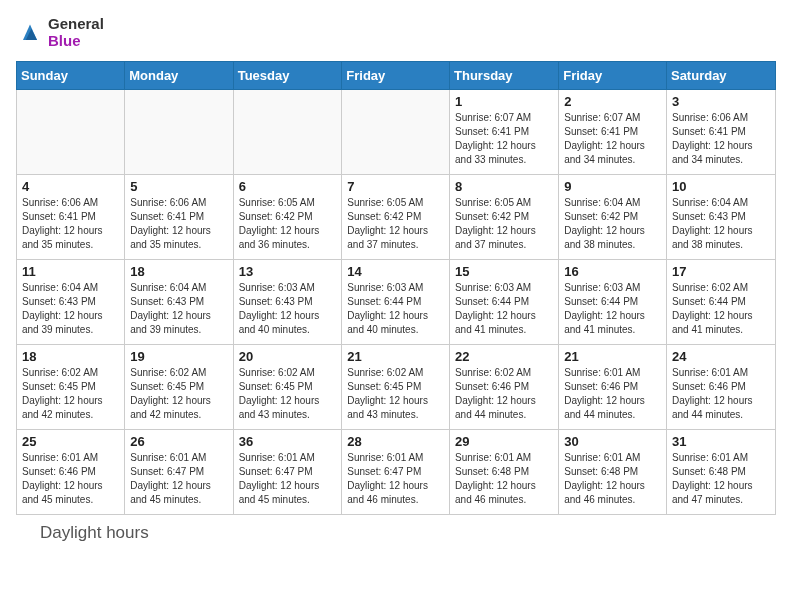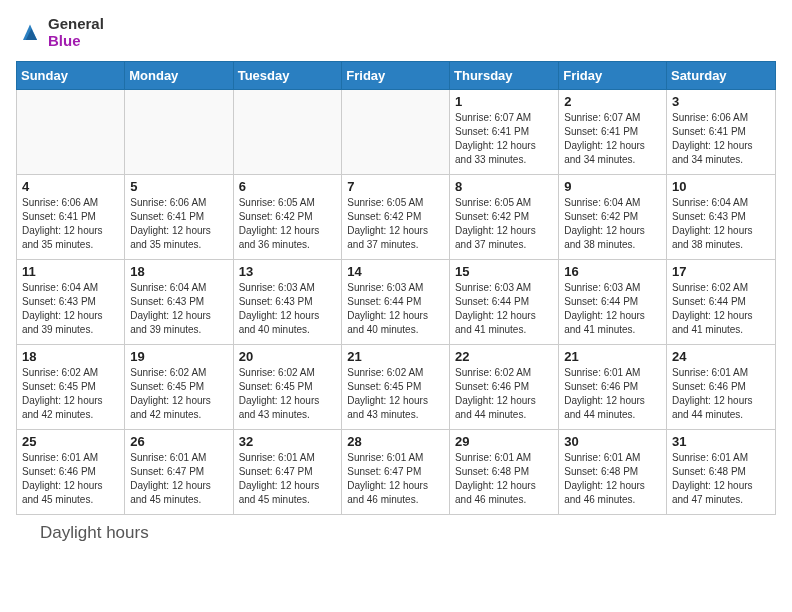--- a/index.html
+++ b/index.html
@@ -317,21 +317,21 @@
 and 45 minutes.</div>
         </td>
         <td>
           <span class="day-number">26</span>
           <div class="day-info">Sunrise: 6:01 AM
 Sunset: 6:47 PM
 Daylight: 12 hours
 and 45 minutes.</div>
         </td>
         <td>
-          <span class="day-number">32</span>
+          <span class="day-number">36</span>
           <div class="day-info">Sunrise: 6:01 AM
 Sunset: 6:47 PM
 Daylight: 12 hours
 and 45 minutes.</div>
         </td>
         <td>
           <span class="day-number">28</span>
           <div class="day-info">Sunrise: 6:01 AM
 Sunset: 6:47 PM
 Daylight: 12 hours

